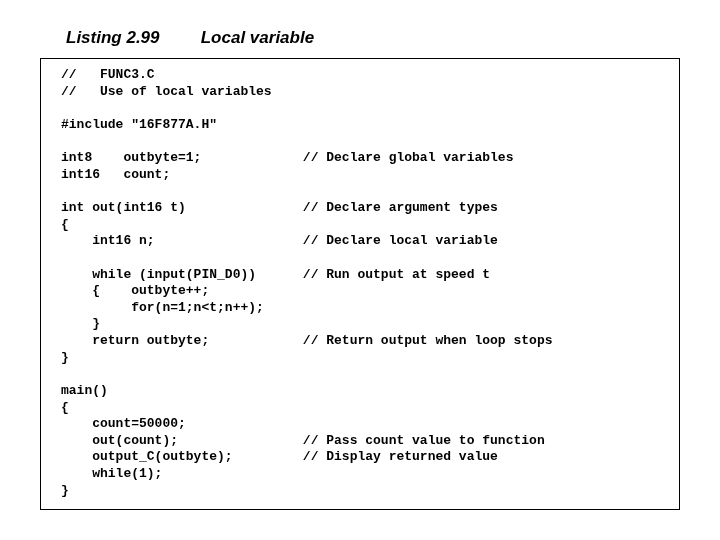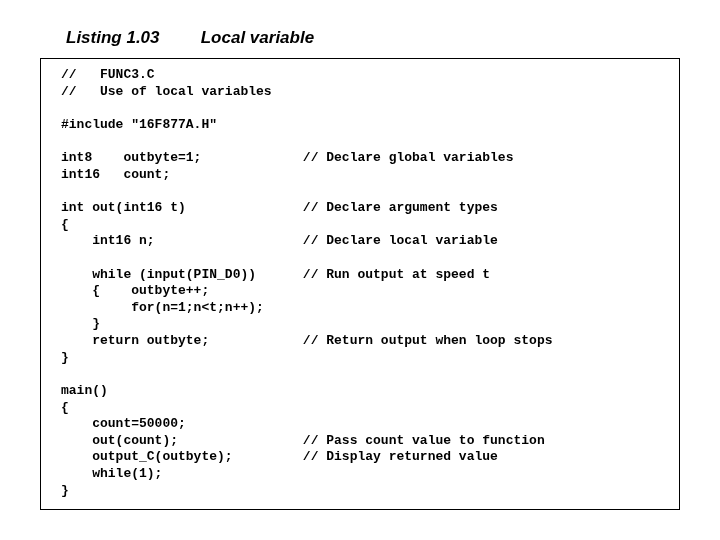--- a/index.html
+++ b/index.html
@@ -34,21 +34,21 @@
     line-height: 1.28;
     white-space: pre;
     overflow: hidden;
   }
 </style>
 </head>
 <body>
 
 <div class="page">
   <div class="listing-header">
-    <span class="num">Listing 1.03</span>
+    <span class="num">Listing 2.99</span>
     <span>Local variable</span>
   </div>
   <div class="code-box">//   FUNC3.C
 //   Use of local variables
 
 #include "16F877A.H"
 
 int8    outbyte=1;             // Declare global variables
 int16   count;
 

